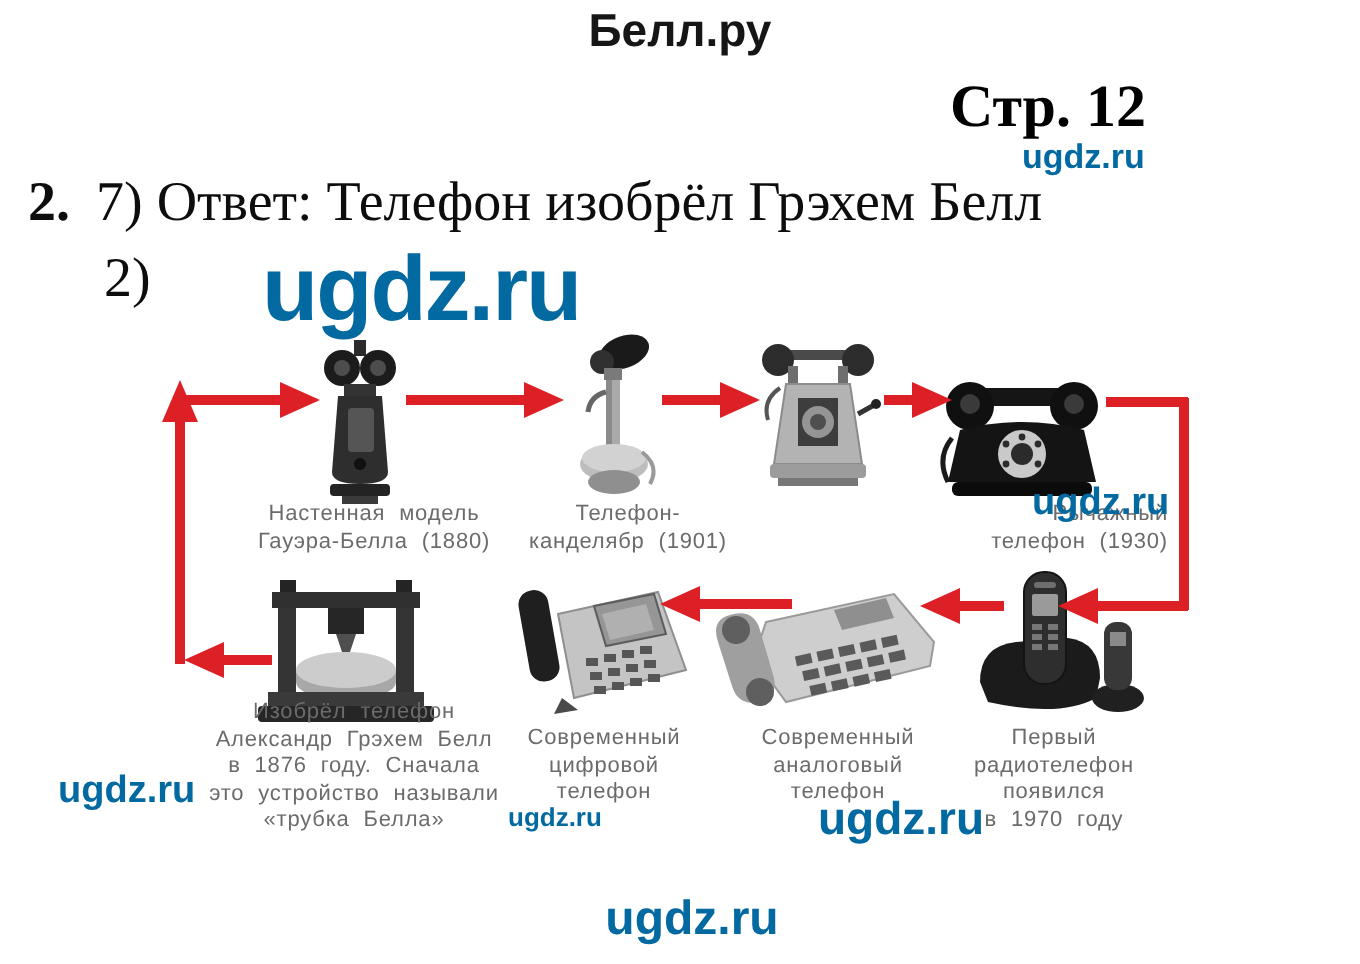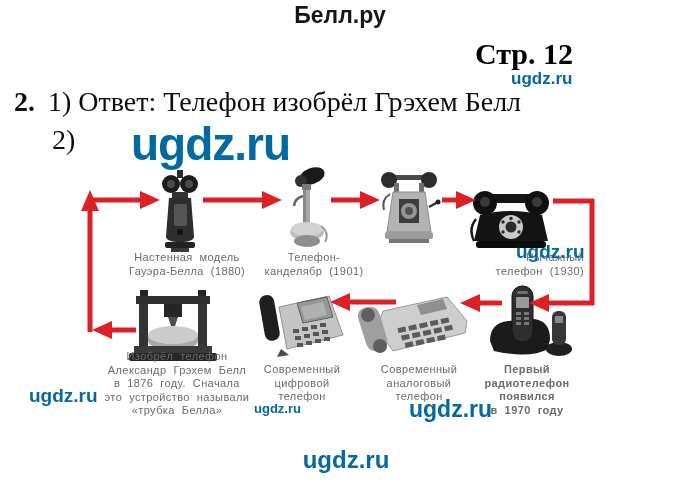--- a/index.html
+++ b/index.html
@@ -67,37 +67,37 @@
   .pos-phone-6 { left: 241px; top: 291px; width: 94px;  height: 68px; }
   .pos-phone-7 { left: 341px; top: 291px; width: 122px; height: 72px; }
   .pos-phone-8 { left: 474px; top: 283px; width: 90px;  height: 80px; }
   .pos-cap-1 { left: 95px;  top: 251px; width: 160px; }
   .pos-cap-2 { left: 242px; top: 251px; width: 120px; }
   .pos-cap-3 { left: 352px; top: 251px; width: 120px; }
   .pos-cap-4 { left: 452px; top: 251px; width: 120px; text-align: right; }
   .pos-cap-5 { left: 75px;  top: 350px; width: 180px; }
   .pos-cap-6 { left: 245px; top: 363px; width: 90px;  }
   .pos-cap-7 { left: 357px; top: 363px; width: 100px; }
-  .pos-cap-8 { left: 465px; top: 363px; width: 100px; font-weight: bold; }
+  .pos-cap-8 { left: 465px; top: 363px; width: 100px; }
   .arrow-stroke { stroke: var(--arrow-color); stroke-width: 5; fill: none; }
   .arrow-head { fill: var(--arrow-color); }
 </style>
 </head>
 <body>
 
 <div class="page">
 
   <div class="site-title">Белл.ру</div>
   <div class="page-ref">Стр. 12</div>
 
   <div class="wm wm-top-right">ugdz.ru</div>
   <div class="wm wm-big">ugdz.ru</div>
 
   <div class="answer-line">
-    <span class="num">2.</span><span>1) Ответ: Телефон изобрёл Грэхем Белл</span>
+    <span class="num">2.</span><span>7) Ответ: Телефон изобрёл Грэхем Белл</span>
   </div>
   <div class="answer-line2">2)</div>
 
   <div class="diagram">
 
     <svg class="arrows-svg" width="680" height="482" viewBox="0 0 680 482">
 
       <line class="arrow-stroke" x1="78" y1="332" x2="78" y2="208"></line>
       <polygon class="arrow-head" points="78,190 69,211 87,211"></polygon>
 

